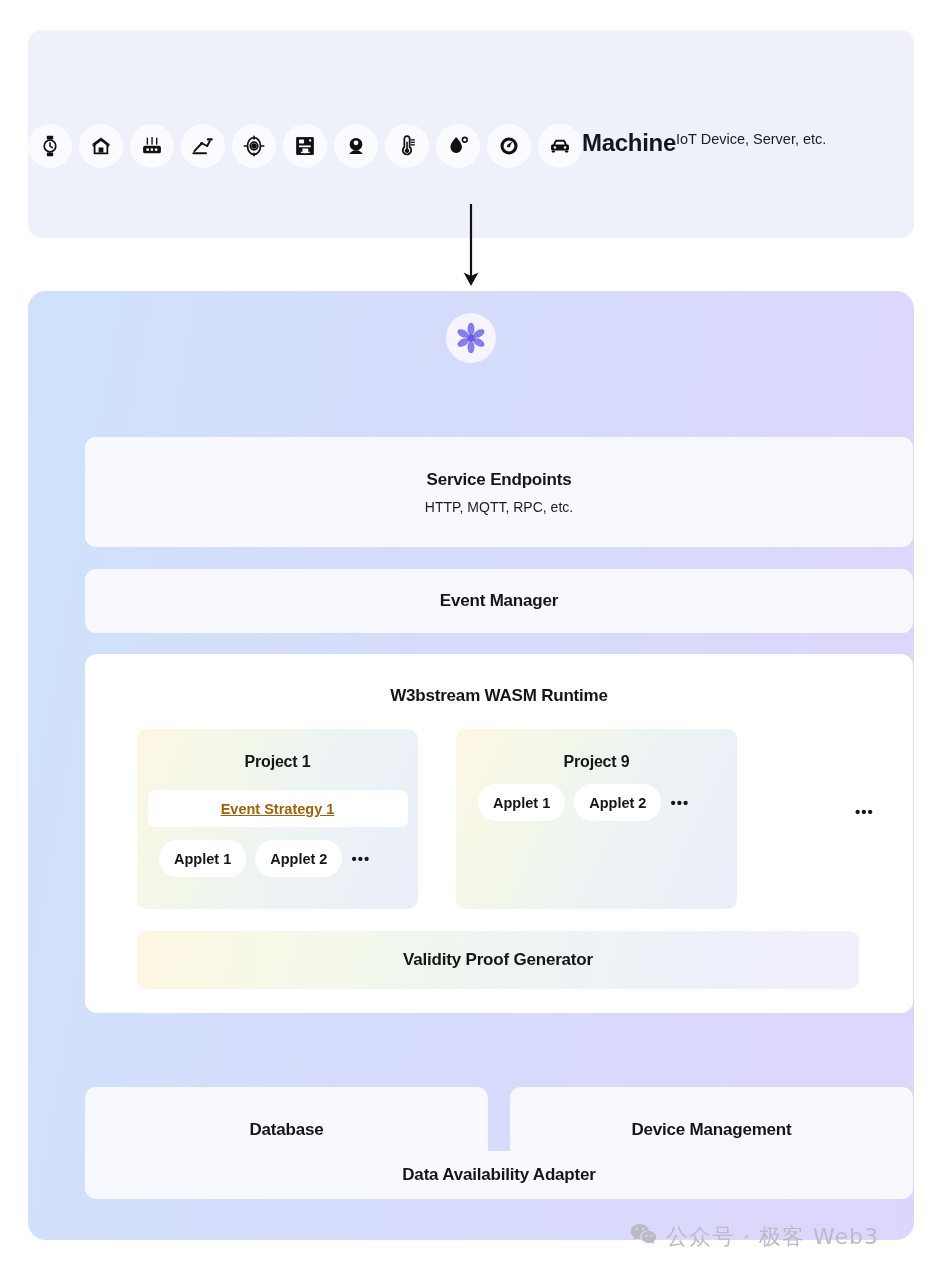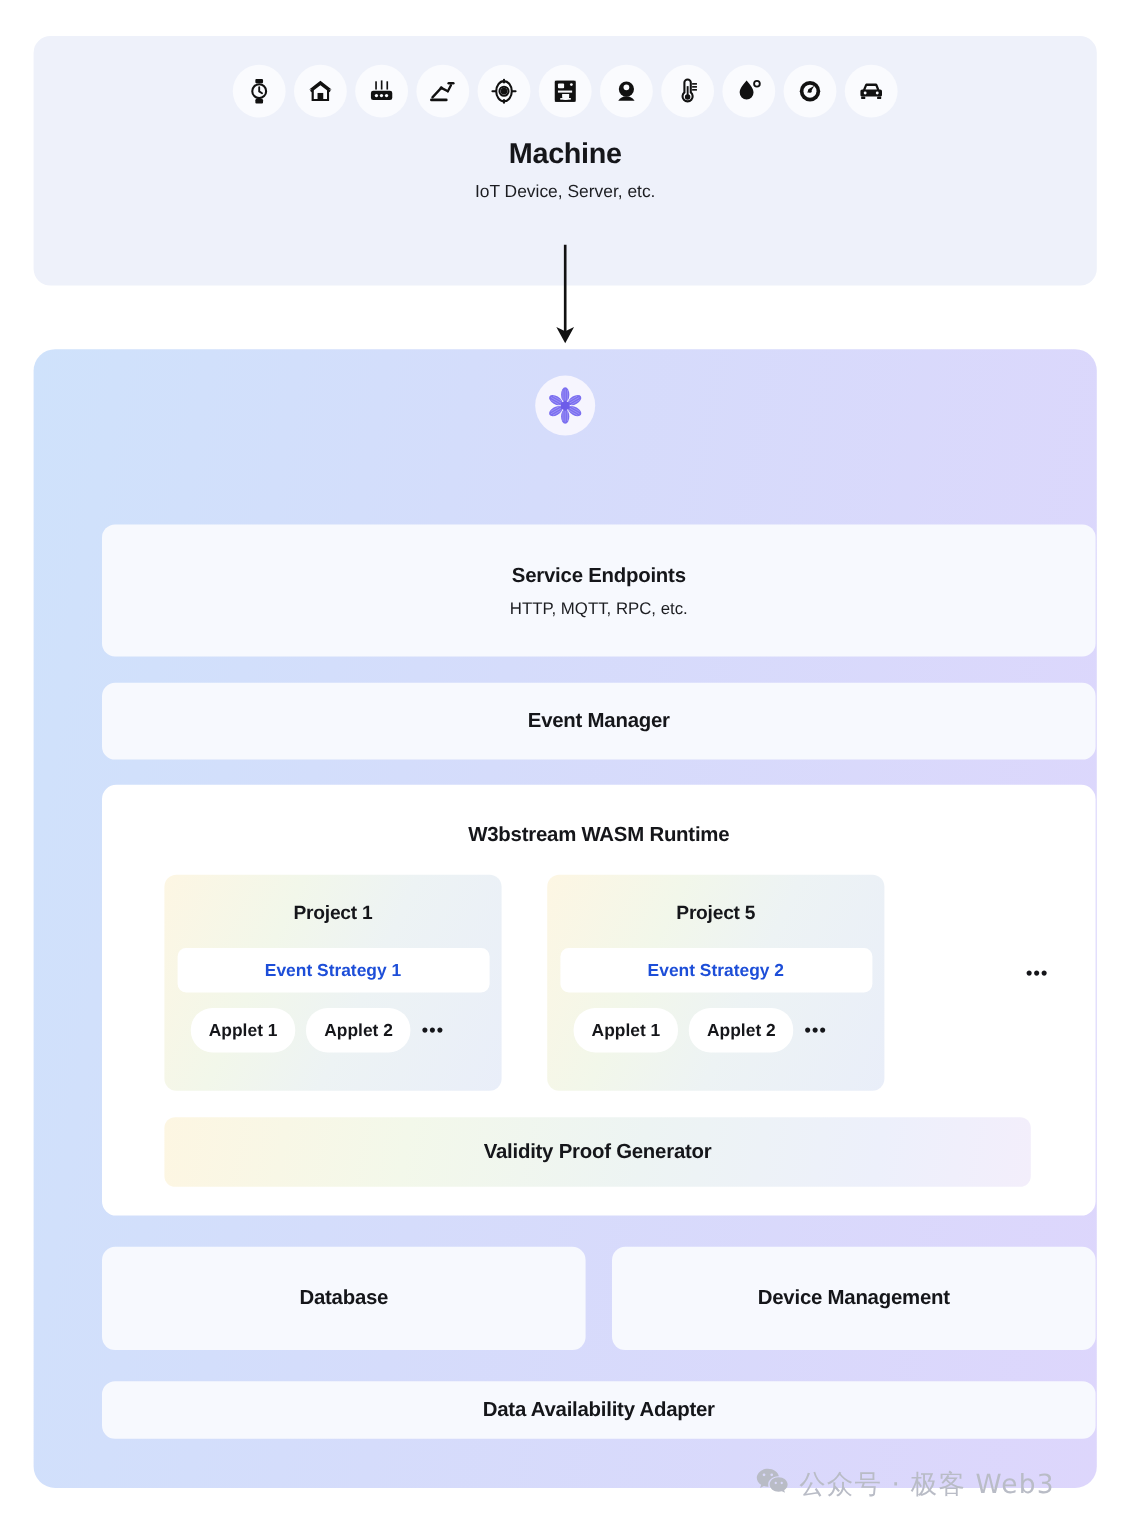--- a/index.html
+++ b/index.html
@@ -10,21 +10,21 @@
     overflow: hidden;
   }
   .canvas { position: relative; width: 943px; height: 1280px; background: #ffffff; }
 
   
   .machine-panel {
     position: absolute; left: 28px; top: 30px;
     width: 886px; height: 208px;
     background: #eef1fa;
     border-radius: 14px;
-    display: flex; flex-direction: column; align-items: center;
+    display: flex; flex-direction: row; align-items: center;
   }
   .icon-row {
     display: flex; align-items: center; justify-content: center;
     gap: 7px; margin-top: 24px;
   }
   .icon-chip {
     width: 44px; height: 44px; border-radius: 50%;
     background: #fafbfe;
     display: flex; align-items: center; justify-content: center;
   }
@@ -95,21 +95,21 @@
     display: flex; flex-direction: column; align-items: center;
   }
   .project-title {
     margin-top: 24px; font-size: 16px; font-weight: 700;
     color: #15161a; letter-spacing: -0.2px;
   }
   .strategy-box {
     margin-top: 19px; width: 260px; height: 37px;
     background: #ffffff; border-radius: 7px;
     display: flex; align-items: center; justify-content: center;
-    font-size: 14.5px; font-weight: 700; color: #1d4ed8;
+    font-size: 14.5px; font-weight: 700; color: #a16207; text-decoration: underline;
   }
   .applets-row {
     margin-top: 13px; width: 237px;
     display: flex; align-items: center; gap: 9px;
   }
   .applet-box {
     height: 37px; padding: 0 15px;
     background: #ffffff; border-radius: 18px;
     display: flex; align-items: center; justify-content: center;
     font-size: 14.5px; font-weight: 700; color: #15161a;
@@ -129,21 +129,21 @@
   
   .service-row {
     position: absolute; left: 57px; top: 748px;
     width: 828px; display: flex; gap: 22px;
   }
   .service-card {
     flex: 1; height: 86px;
     background: #f7f9fe; border-radius: 11px;
     display: flex; align-items: center; justify-content: center; text-align: center;
     font-size: 17px; font-weight: 700; color: #15161a; letter-spacing: -0.2px;
-    line-height: 1.28; padding: 16px 8px;
+    line-height: 1.28; padding: 16px 8px; margin-top: 48px;
   }
 
   .da-adapter { position: absolute; left: 57px; top: 860px; width: 828px; height: 48px; }
 
   
   .watermark {
     position: absolute; left: 630px; top: 1222px;
     display: flex; align-items: center; gap: 9px;
     color: #b9bcc6; font-size: 22px; letter-spacing: 1px;
     font-family: "DejaVu Sans", sans-serif;
@@ -334,22 +334,21 @@
           <div class="project-title">Project 1</div>
           <div class="strategy-box">Event Strategy 1</div>
           <div class="applets-row">
             <div class="applet-box">Applet 1</div>
             <div class="applet-box">Applet 2</div>
             <div class="ellipsis">•••</div>
           </div>
         </div>
 
         <div class="project-box">
-          <div class="project-title">Project 5</div>
-          <div class="strategy-box">Event Strategy 2</div>
+          <div class="project-title">Project 9</div>
           <div class="applets-row">
             <div class="applet-box">Applet 1</div>
             <div class="applet-box">Applet 2</div>
             <div class="ellipsis">•••</div>
           </div>
         </div>
 
       </div>
 
       <div class="ellipsis projects-ellipsis">•••</div>

